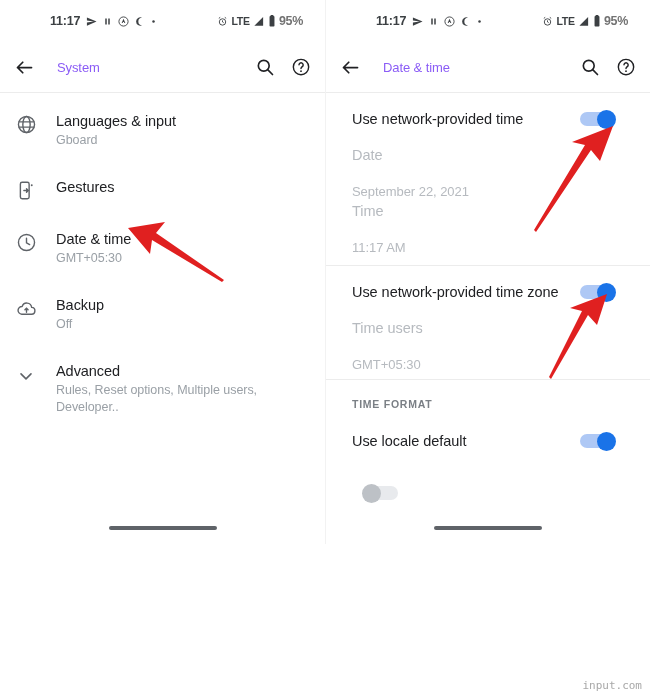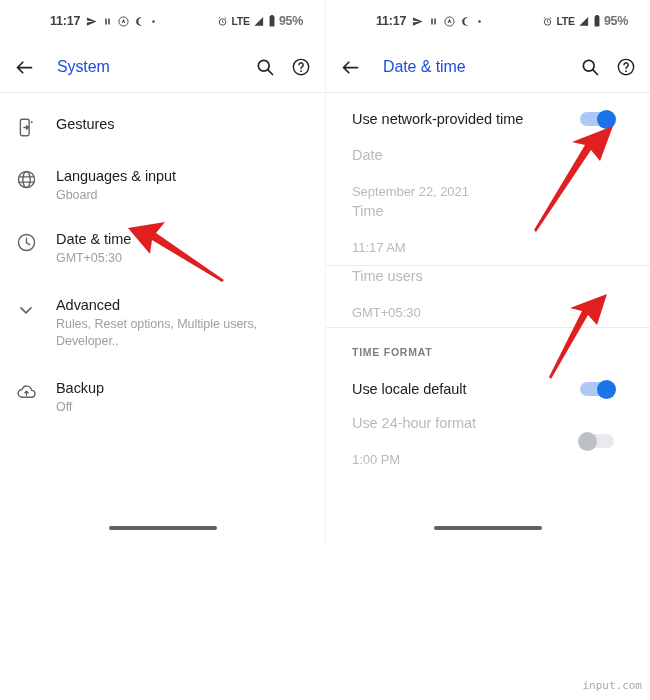--- a/index.html
+++ b/index.html
@@ -75,22 +75,22 @@
 
   
   .appbar {
     height: 50px;
     display: flex;
     align-items: center;
     padding: 0 14px;
     box-sizing: border-box;
   }
   .appbar-title {
-    font-size: 16px;
-    color: #1d4ed8;
+    font-size: 13px;
+    color: #8b5cf6;
     margin-left: 22px;
     letter-spacing: -0.1px;
     white-space: nowrap;
   }
   .appbar-spacer { flex: 1 1 auto; }
   .appbar-action { margin-left: 16px; display: inline-flex; }
   .backbtn { display: inline-flex; }
 
   .hairline {
     height: 1px;
@@ -293,82 +293,82 @@
           <circle cx="12" cy="12" r="9.2" fill="none" stroke="#202124" stroke-width="1.7"></circle>
           <path fill="none" stroke="#202124" stroke-width="1.7" stroke-linecap="round" d="M9.6 9.4a2.5 2.5 0 114 2.1c-.9.7-1.6 1.2-1.6 2.3"></path>
           <circle cx="12" cy="17" r="1.05" fill="#202124"></circle>
         </svg>
       </span>
     </div>
     <div class="hairline"></div>
 
     <div class="list">
 
+      <div class="row">
+        <span class="row-icon">
+          <svg width="21" height="21" viewBox="0 0 24 24">
+            <circle cx="12" cy="12" r="9.2" fill="none" stroke="#5f6368" stroke-width="1.6"></circle>
+            <ellipse cx="12" cy="12" rx="4.2" ry="9.2" fill="none" stroke="#5f6368" stroke-width="1.6"></ellipse>
+            <path stroke="#5f6368" stroke-width="1.6" d="M3 9h18M3 15h18"></path>
+          </svg>
+        </span>
+        <span class="row-text">
+          <span class="row-title">Languages &amp; input</span>
+          <span class="row-sub">Gboard</span>
+        </span>
+      </div>
+
       <div class="row" style="padding-top:16px;padding-bottom:16px;">
         <span class="row-icon">
           <svg width="21" height="21" viewBox="0 0 24 24">
             <rect x="5" y="2.5" width="10" height="19" rx="2" fill="none" stroke="#5f6368" stroke-width="1.6"></rect>
             <path stroke="#5f6368" stroke-width="1.6" stroke-linecap="round" d="M9 12h4.5M12 10l2 2-2 2"></path>
             <circle cx="18" cy="6" r="1.1" fill="#5f6368"></circle>
           </svg>
         </span>
         <span class="row-text">
           <span class="row-title">Gestures</span>
         </span>
       </div>
 
       <div class="row">
         <span class="row-icon">
           <svg width="21" height="21" viewBox="0 0 24 24">
             <circle cx="12" cy="12" r="9.2" fill="none" stroke="#5f6368" stroke-width="1.6"></circle>
-            <ellipse cx="12" cy="12" rx="4.2" ry="9.2" fill="none" stroke="#5f6368" stroke-width="1.6"></ellipse>
-            <path stroke="#5f6368" stroke-width="1.6" d="M3 9h18M3 15h18"></path>
-          </svg>
-        </span>
-        <span class="row-text">
-          <span class="row-title">Languages &amp; input</span>
-          <span class="row-sub">Gboard</span>
-        </span>
-      </div>
-
-      <div class="row">
-        <span class="row-icon">
-          <svg width="21" height="21" viewBox="0 0 24 24">
-            <circle cx="12" cy="12" r="9.2" fill="none" stroke="#5f6368" stroke-width="1.6"></circle>
             <path fill="none" stroke="#5f6368" stroke-width="1.6" stroke-linecap="round" d="M12 7v5.3l3.6 2.1"></path>
           </svg>
         </span>
         <span class="row-text">
           <span class="row-title">Date &amp; time</span>
           <span class="row-sub">GMT+05:30</span>
-        </span>
-      </div>
-
-      <div class="row" style="padding-top:16px;">
-        <span class="row-icon" style="padding-top:4px;">
-          <svg width="20" height="20" viewBox="0 0 24 24">
-              <path fill="none" stroke="#5f6368" stroke-width="1.9" stroke-linecap="round" stroke-linejoin="round" d="M6 9.5l6 6 6-6"></path>
-            </svg>
-        </span>
-        <span class="row-text">
-          <span class="row-title">Advanced</span>
-          <span class="row-sub">Rules, Reset options, Multiple users, Developer..</span>
         </span>
       </div>
 
       <div class="row" style="padding-top:16px;">
         <span class="row-icon">
           <svg width="21" height="21" viewBox="0 0 24 24">
             <path fill="none" stroke="#5f6368" stroke-width="1.6" stroke-linejoin="round" d="M6.5 18.5h11a3.9 3.9 0 00.4-7.8 5.6 5.6 0 00-10.9-1A3.9 3.9 0 006.5 18.5z"></path>
             <path fill="none" stroke="#5f6368" stroke-width="1.6" stroke-linecap="round" d="M12 16.2v-4.4M10.2 13.4L12 11.6l1.8 1.8"></path>
           </svg>
         </span>
         <span class="row-text">
           <span class="row-title">Backup</span>
           <span class="row-sub">Off</span>
+        </span>
+      </div>
+
+      <div class="row" style="padding-top:16px;">
+        <span class="row-icon" style="padding-top:4px;">
+          <svg width="20" height="20" viewBox="0 0 24 24">
+              <path fill="none" stroke="#5f6368" stroke-width="1.9" stroke-linecap="round" stroke-linejoin="round" d="M6 9.5l6 6 6-6"></path>
+            </svg>
+        </span>
+        <span class="row-text">
+          <span class="row-title">Advanced</span>
+          <span class="row-sub">Rules, Reset options, Multiple users, Developer..</span>
         </span>
       </div>
 
     </div>
 
     <div class="navbar-pill"></div>
   </div>
 
   <div class="phone right">
 
@@ -470,20 +470,28 @@
 
       <div class="pref" style="min-height:54px;">
         <span class="pref-text">
           <span class="pref-title dim">Time</span>
           <span class="pref-sub">11:17 AM</span>
         </span>
       </div>
 
       <div class="hairline" style="margin-top:8px;"></div>
 
+      <div class="pref" style="min-height:52px;">
+        <span class="pref-text">
+          <span class="pref-title">Use network-provided time zone</span>
+        </span>
+        <span class="switch on">
+          <span class="thumb"></span>
+        </span>
+      </div>
 
       <div class="pref" style="min-height:54px;">
         <span class="pref-text">
           <span class="pref-title dim">Time users</span>
           <span class="pref-sub">GMT+05:30</span>
         </span>
       </div>
 
       <div class="hairline" style="margin-top:5px;"></div>
 
@@ -492,24 +500,20 @@
       <div class="pref" style="min-height:46px;">
         <span class="pref-text">
           <span class="pref-title">Use locale default</span>
         </span>
         <span class="switch on">
           <span class="thumb"></span>
         </span>
       </div>
 
       <div class="pref" style="min-height:58px;">
-        <span class="pref-text">
-          <span class="pref-title dim">Use 24-hour format</span>
-          <span class="pref-sub">1:00 PM</span>
-        </span>
         <span class="switch off">
           <span class="thumb"></span>
         </span>
       </div>
 
     </div>
 
     <div class="navbar-pill"></div>
   </div>
 </div>

